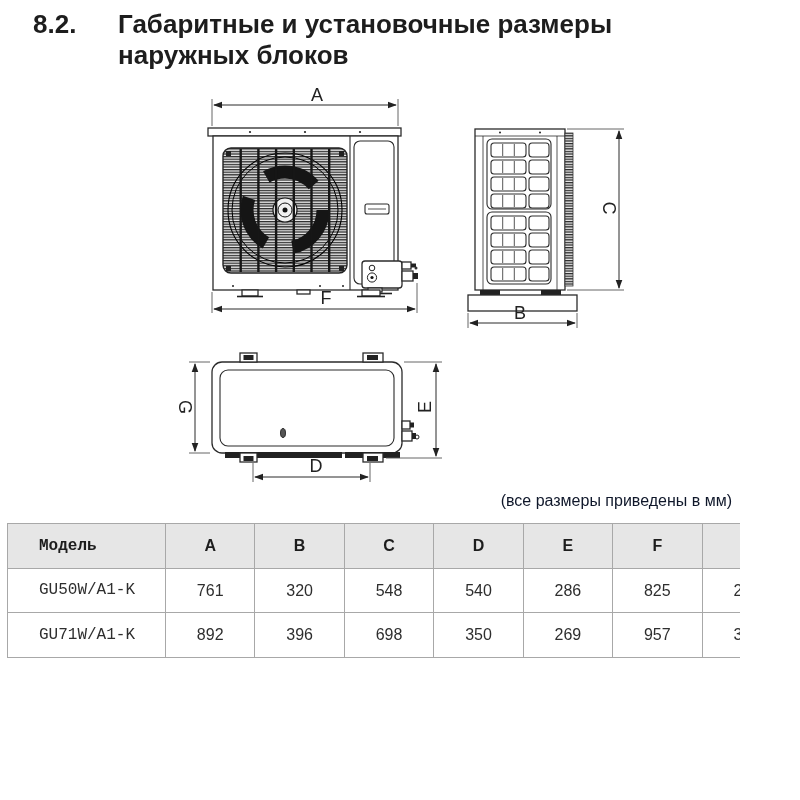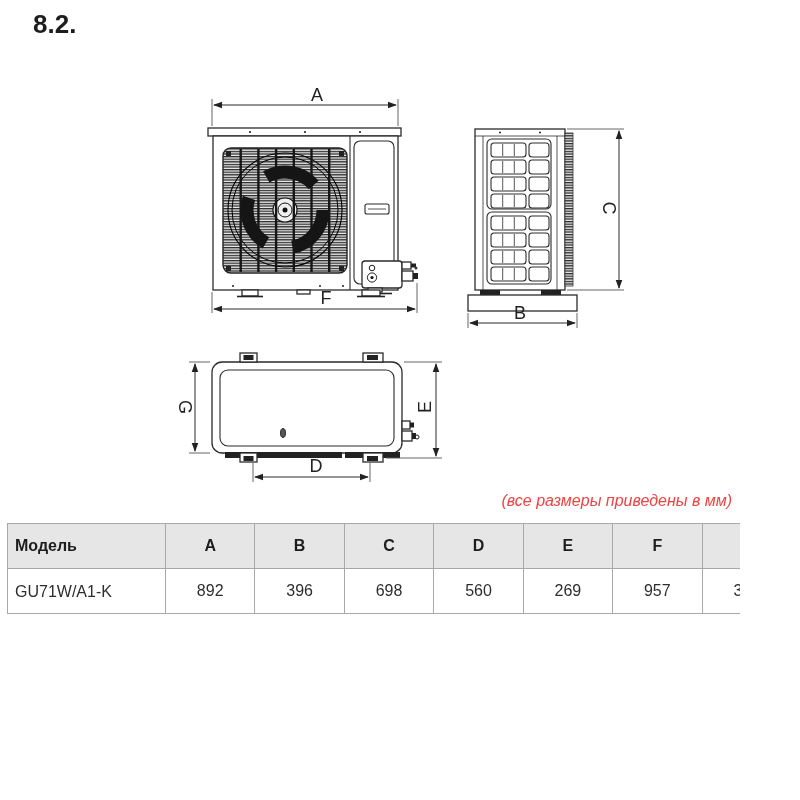--- a/index.html
+++ b/index.html
@@ -14,39 +14,43 @@
   svg.drawing{position:absolute;left:0;top:78px;}
   .outl{fill:#ffffff;stroke:#2b2b2b;stroke-width:1.3;}
   .outl2{fill:none;stroke:#2b2b2b;stroke-width:1.1;}
   .thinl{stroke:#2b2b2b;stroke-width:0.8;}
   .dark{fill:#222222;stroke:none;}
   .ext{stroke:#555555;stroke-width:0.9;}
   .dim{stroke:#2a2a2a;stroke-width:1;}
   .dimtxt{font-family:"Liberation Sans",sans-serif;font-size:18px;fill:#222222;}
   .cell{fill:none;stroke:#2f2f2f;stroke-width:1.1;}
   
-  .note{position:absolute;right:8px;top:492px;font-size:16px;font-style:italic;color:#ef4444;}
+  .note{position:absolute;right:8px;top:492px;font-size:16px;color:#0f172a;}
   
   table.dims{
     position:absolute;left:7px;top:523px;width:785px;border-collapse:collapse;table-layout:fixed;
     font-size:16px;color:#2e2e2e;
   }
   table.dims th,table.dims td{border:1px solid #a8a8a8;text-align:center;vertical-align:middle;padding:0;}
   table.dims th{background:#e6e6e6;font-weight:bold;height:44px;color:#1d1d1d;}
-  table.dims th.model,table.dims td.model{text-align:left;padding-left:7px;}
+  table.dims th.model,table.dims td.model{text-align:left;padding-left:31px;font-family:Liberation Mono, monospace;}
   tr.r1 td{height:43px;} tr.r2 td{height:44px;} tr.r3 td{height:45px;}
   tr.r4 td{height:83px;}
   td.model div{line-height:27px;}
 </style>
 </head>
 <body>
 
 <div class="page">
 
   <div class="sec-num">8.2.</div>
+  <div class="sec-title">
+    <div>Габаритные и установочные размеры</div>
+    <div>наружных блоков</div>
+  </div>
 
   <svg class="drawing" width="800" height="428" viewBox="0 78 800 428" xmlns="http://www.w3.org/2000/svg">
     <defs>
       <marker id="arw" viewBox="0 0 10 10" refX="9" refY="5" markerWidth="9" markerHeight="9" markerUnits="userSpaceOnUse" orient="auto-start-reverse">
         <path d="M0,1.3 L10,5 L0,8.7 Z" fill="#222"></path>
       </marker>
       <pattern id="ph" width="6" height="2.6" patternUnits="userSpaceOnUse">
         <rect width="6" height="2.6" fill="#ececec"></rect>
         <rect width="6" height="1.3" fill="#2a2a2a"></rect>
       </pattern>
@@ -240,28 +244,40 @@
         <th>A</th>
         <th>B</th>
         <th>C</th>
         <th>D</th>
         <th>E</th>
         <th>F</th>
         <th>G</th>
       </tr>
     </thead>
     <tbody>
+      <tr class="r1">
+        <td class="model">
+            <div>GU50W/A1-K</div>
+          </td>
+        <td>761</td>
+        <td>320</td>
+        <td>548</td>
+        <td>540</td>
+        <td>286</td>
+        <td>825</td>
+        <td>256</td>
+      </tr>
       <tr class="r2">
         <td class="model">
             <div>GU71W/A1-K</div>
           </td>
         <td>892</td>
         <td>396</td>
         <td>698</td>
-        <td>560</td>
+        <td>350</td>
         <td>269</td>
         <td>957</td>
         <td>340</td>
       </tr>
     </tbody>
   </table>
 
 </div>
 
 </body></html>

